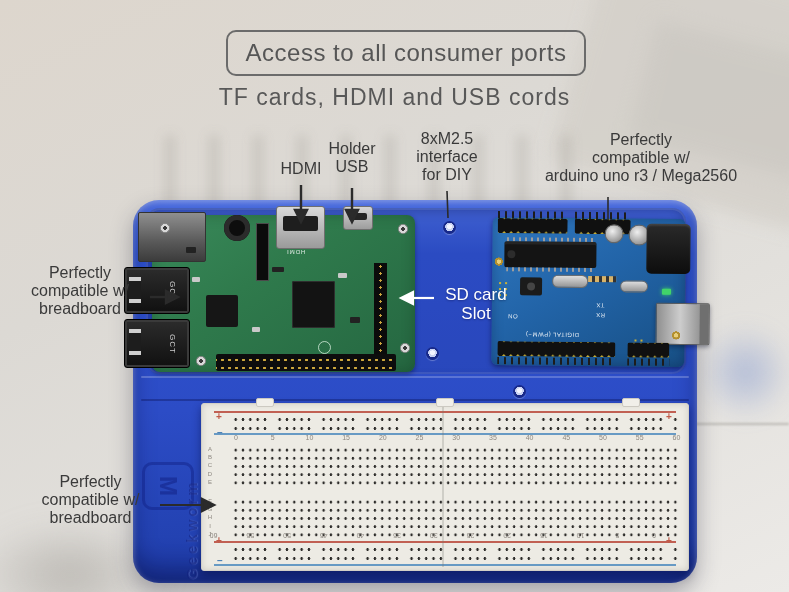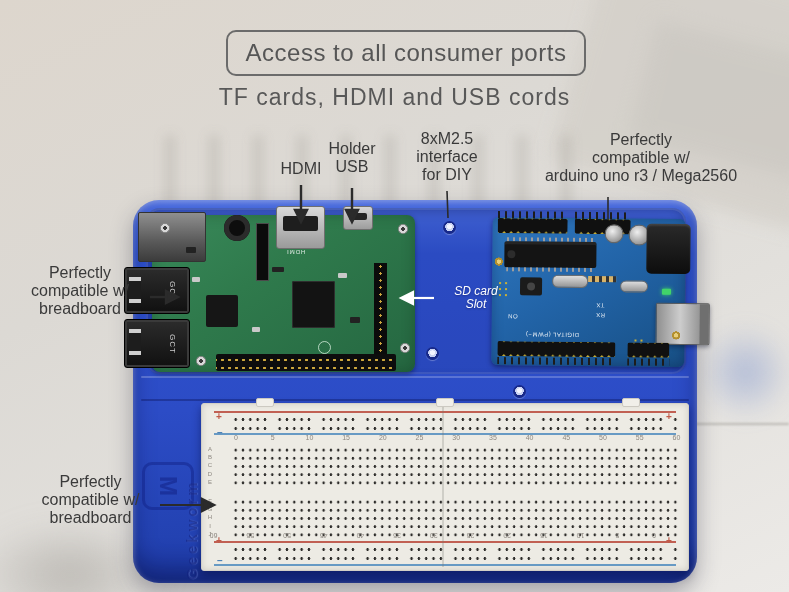--- a/index.html
+++ b/index.html
@@ -18,21 +18,21 @@
     background:radial-gradient(closest-side,rgba(115,140,205,.45),rgba(115,140,205,0));}
   .bg-line{left:695px;top:423px;width:94px;height:2px;background:rgba(150,147,140,.5);filter:blur(1px);}
   .bg-corner{left:-30px;top:520px;width:200px;height:110px;filter:blur(14px);
     background:radial-gradient(closest-side,rgba(150,146,140,.5),rgba(150,146,140,0));}
   
   .title-box{left:226px;top:30px;width:356px;height:42px;border:2px solid #6b6b6b;border-radius:10px;
     display:flex;align-items:center;justify-content:center;color:#565656;font-size:24px;letter-spacing:.5px;}
   .subtitle{left:0;top:84px;width:789px;text-align:center;color:#585858;font-size:23px;letter-spacing:1px;}
   
   .ann{white-space:pre-line;color:#3a3a3a;font-size:16px;line-height:1.12;text-align:center;}
-  .ann.white{color:#fff;font-size:12px;text-shadow:0 1px 2px rgba(0,0,50,.35);font-style:italic;}
+  .ann.white{color:#fff;font-size:17px;text-shadow:0 1px 2px rgba(0,0,50,.35);}
   
   .case{left:133px;top:200px;width:564px;height:383px;border-radius:26px;
     background:linear-gradient(180deg,#4a6ce0 0%,#2f52cf 14%,#2c4cc6 55%,#2342b2 88%,#1c37a0 100%);
     box-shadow:inset 0 2px 6px rgba(255,255,255,.35),inset 0 -14px 22px rgba(5,10,60,.4),0 10px 22px rgba(40,40,60,.35);}
   .bay{left:146px;top:208px;width:540px;height:166px;border-radius:14px;
     background:rgba(8,18,90,.10);box-shadow:inset 0 0 0 2px rgba(255,255,255,.10),inset 0 4px 10px rgba(5,10,60,.25);}
   .ledge-hi{left:141px;top:376px;width:548px;height:2px;background:rgba(255,255,255,.22);border-radius:2px;}
   .ledge-sh{left:141px;top:399px;width:548px;height:2px;background:rgba(8,14,80,.35);border-radius:2px;}
   .case-hole{width:13px;height:13px;border-radius:50%;
     background:radial-gradient(circle at 50% 45%,#f2f4ff 0 2.5px,#c9d2f2 2.6px 4.2px,#17298a 4.3px);

